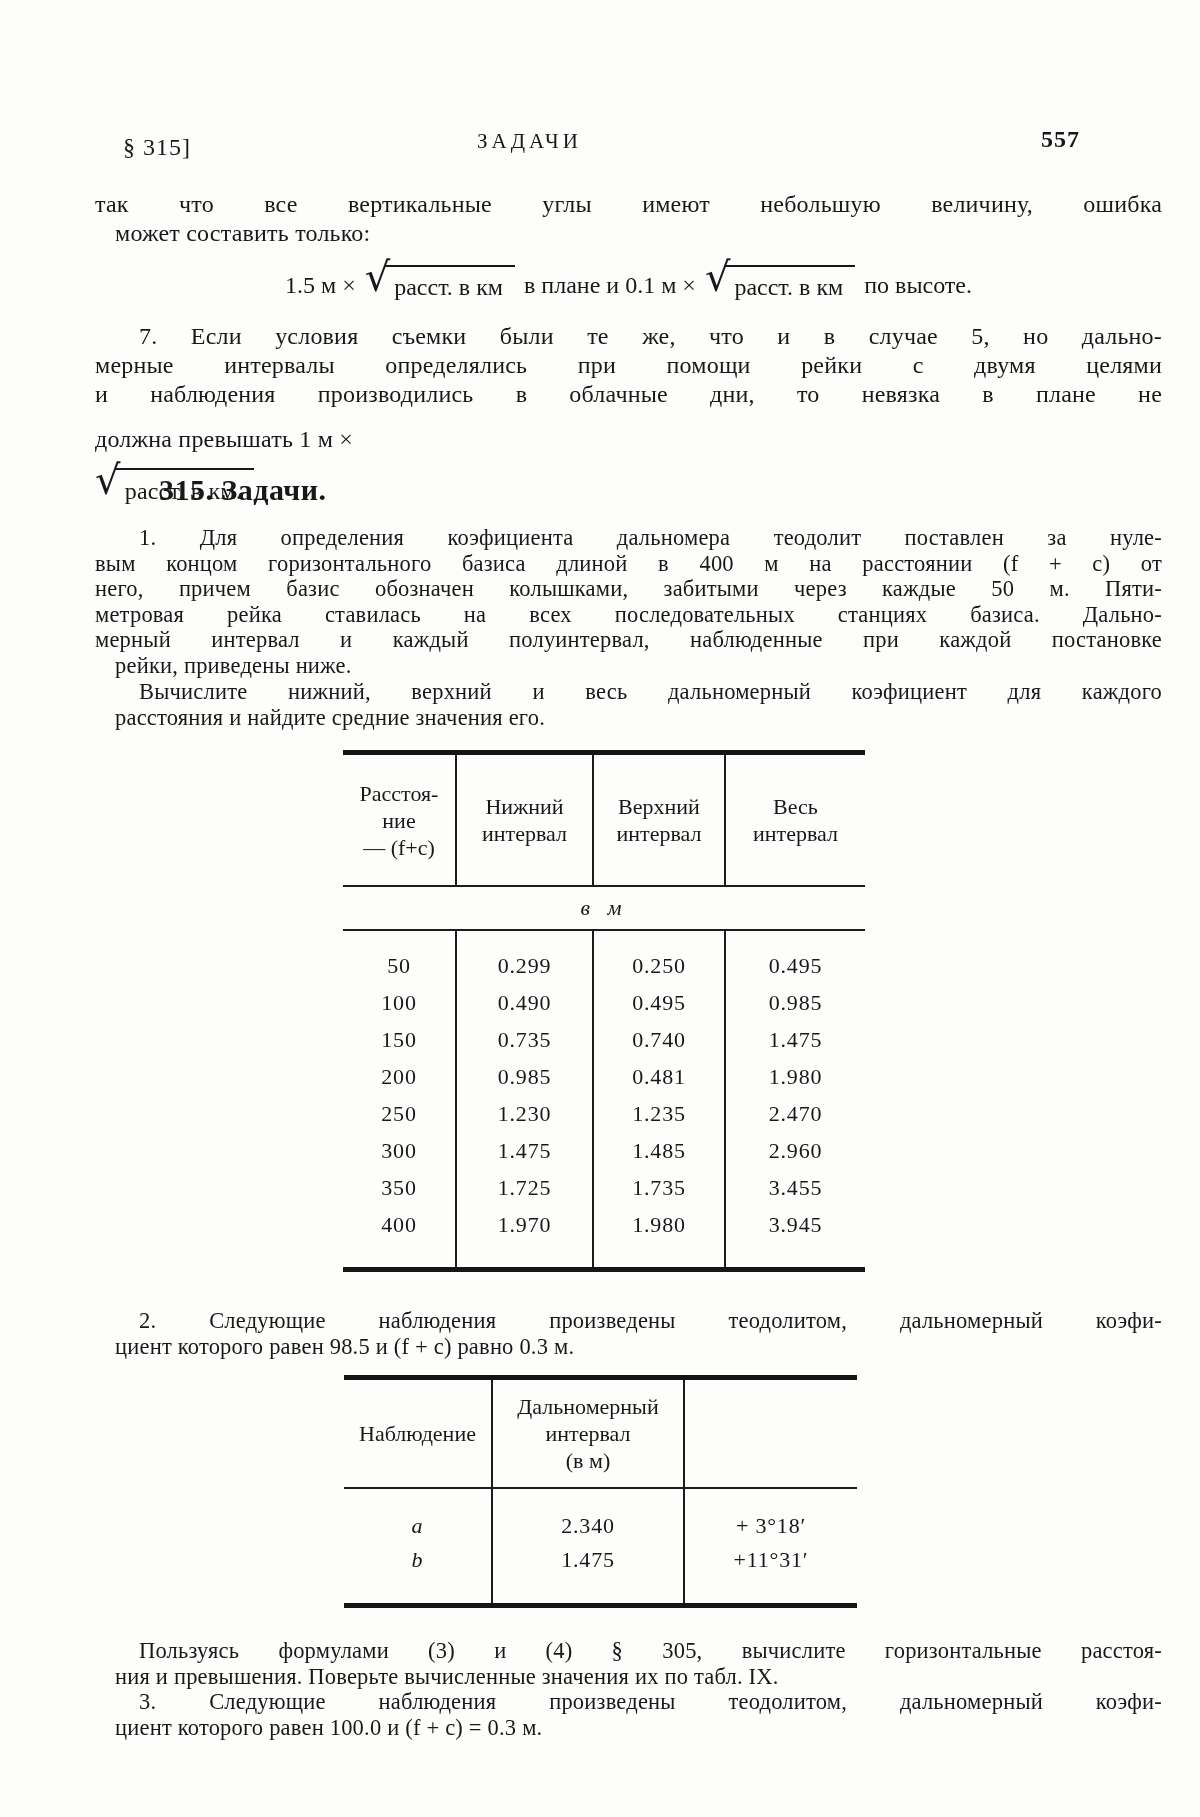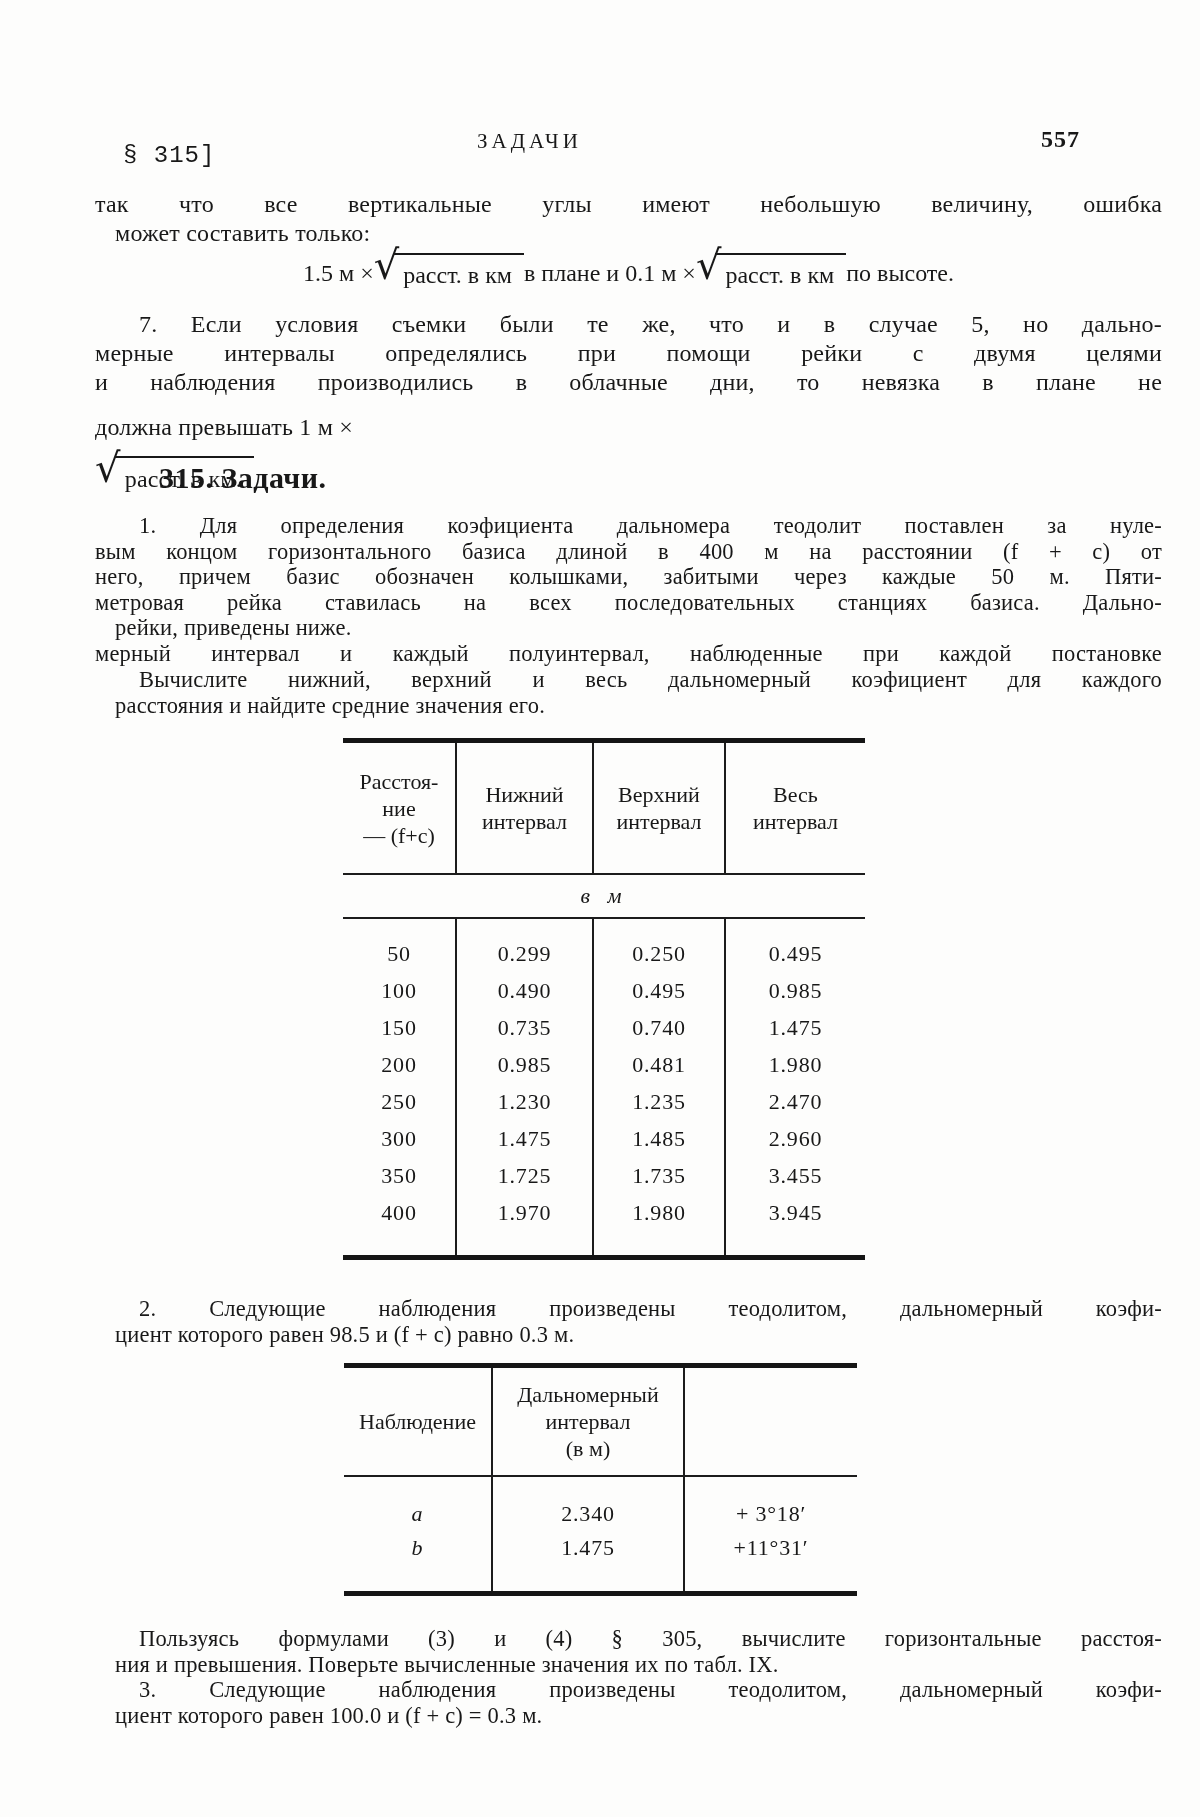--- a/index.html
+++ b/index.html
@@ -12,33 +12,33 @@
   }
   .page{
     position:relative;
     width:1200px;height:1817px;
     padding:0 38px 0 95px;
     box-sizing:border-box;
     overflow:hidden;
   }
   
   .runhead{position:relative;height:32px;margin-top:126px;font-size:24px;}
-  .rh-section{position:absolute;left:28px;top:16px;letter-spacing:1px;font-family:Liberation Mono, monospace;}
+  .rh-section{position:absolute;left:28px;top:8px;letter-spacing:1px;}
   .rh-title{position:absolute;left:382px;top:3px;font-size:21px;letter-spacing:4px;}
   .rh-page{position:absolute;left:946px;top:0;font-weight:bold;letter-spacing:1px;}
   
   .para{font-size:24px;line-height:29px;letter-spacing:0.2px;}
   .small{font-size:22.5px;line-height:25.5px;}
   .line{white-space:normal;}
   .j{text-align:justify;text-align-last:justify;}
   .l{text-align:left;text-align-last:left;margin-left:20px;}
   .ind{padding-left:44px;}
   .sechead{font-size:30px;font-weight:bold;padding-left:64px;letter-spacing:0.5px;}
   
-  .formula{font-size:24px;height:46px;display:flex;justify-content:center;align-items:flex-start;margin-top:0;}
+  .formula{font-size:24px;height:46px;display:flex;justify-content:center;align-items:flex-start;gap:9px;margin-top:12px;}
   .fseg{padding-top:12px;}
   .sqrt{display:inline-flex;align-items:flex-start;}
   .rsign{font-size:40px;line-height:34px;margin-right:-6px;font-family:"DejaVu Serif",serif;}
   .rbar{border-top:2.5px solid #181818;padding:7px 12px 0 10px;margin-top:5px;}
   .inline-formula{display:flex;align-items:flex-start;gap:9px;height:48px;margin-top:4px;flex-direction:column;}
   
   .tbl{box-sizing:border-box;border-top:5px solid #151515;border-bottom:5px solid #151515;font-size:22px;}
   .t1{width:522px;margin-left:248px;margin-top:20px;}
   .t2{width:513px;margin-left:249px;margin-top:16px;}
   .hdr-row{display:grid;}
@@ -103,22 +103,22 @@
     </div>
   </div>
 
   <div class="sechead" style="margin-top:12px;">315. Задачи.</div>
 
   <div class="para small" style="margin-top:18px;">
     <div class="line j ind">1. Для определения коэфициента дальномера теодолит поставлен за нуле-</div>
     <div class="line j">вым концом горизонтального базиса длиной в 400 м на расстоянии (f + c) от</div>
     <div class="line j">него, причем базис обозначен колышками, забитыми через каждые 50 м. Пяти-</div>
     <div class="line j">метровая рейка ставилась на всех последовательных станциях базиса. Дально-</div>
+    <div class="line j">мерный интервал и каждый полуинтервал, наблюденные при каждой постановке</div>
     <div class="line l">рейки, приведены ниже.</div>
-    <div class="line j">мерный интервал и каждый полуинтервал, наблюденные при каждой постановке</div>
   </div>
   <div class="para small" style="margin-top:1px;">
     <div class="line j ind">Вычислите нижний, верхний и весь дальномерный коэфициент для каждого</div>
     <div class="line l">расстояния и найдите средние значения его.</div>
   </div>
 
   <div class="tbl t1">
     <div class="hdr-row">
       <div class="hcell vline">Расстоя-
 ние

